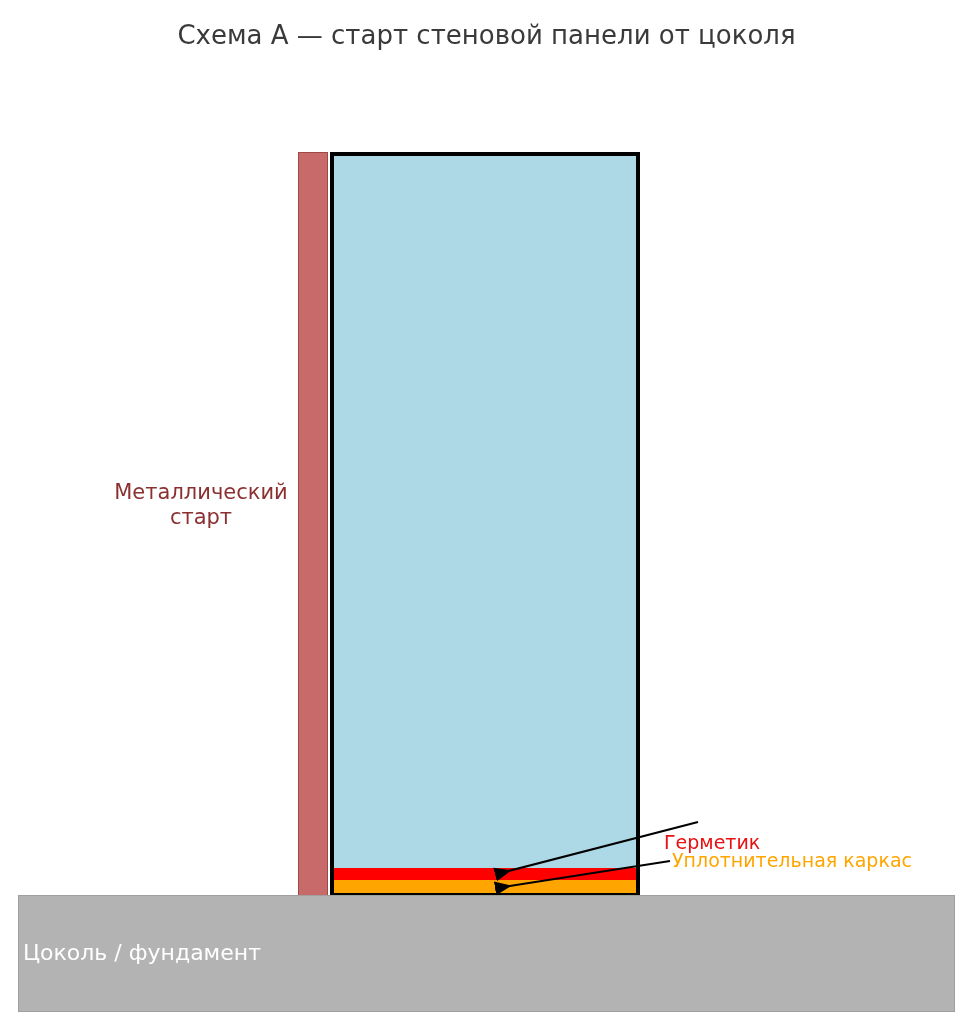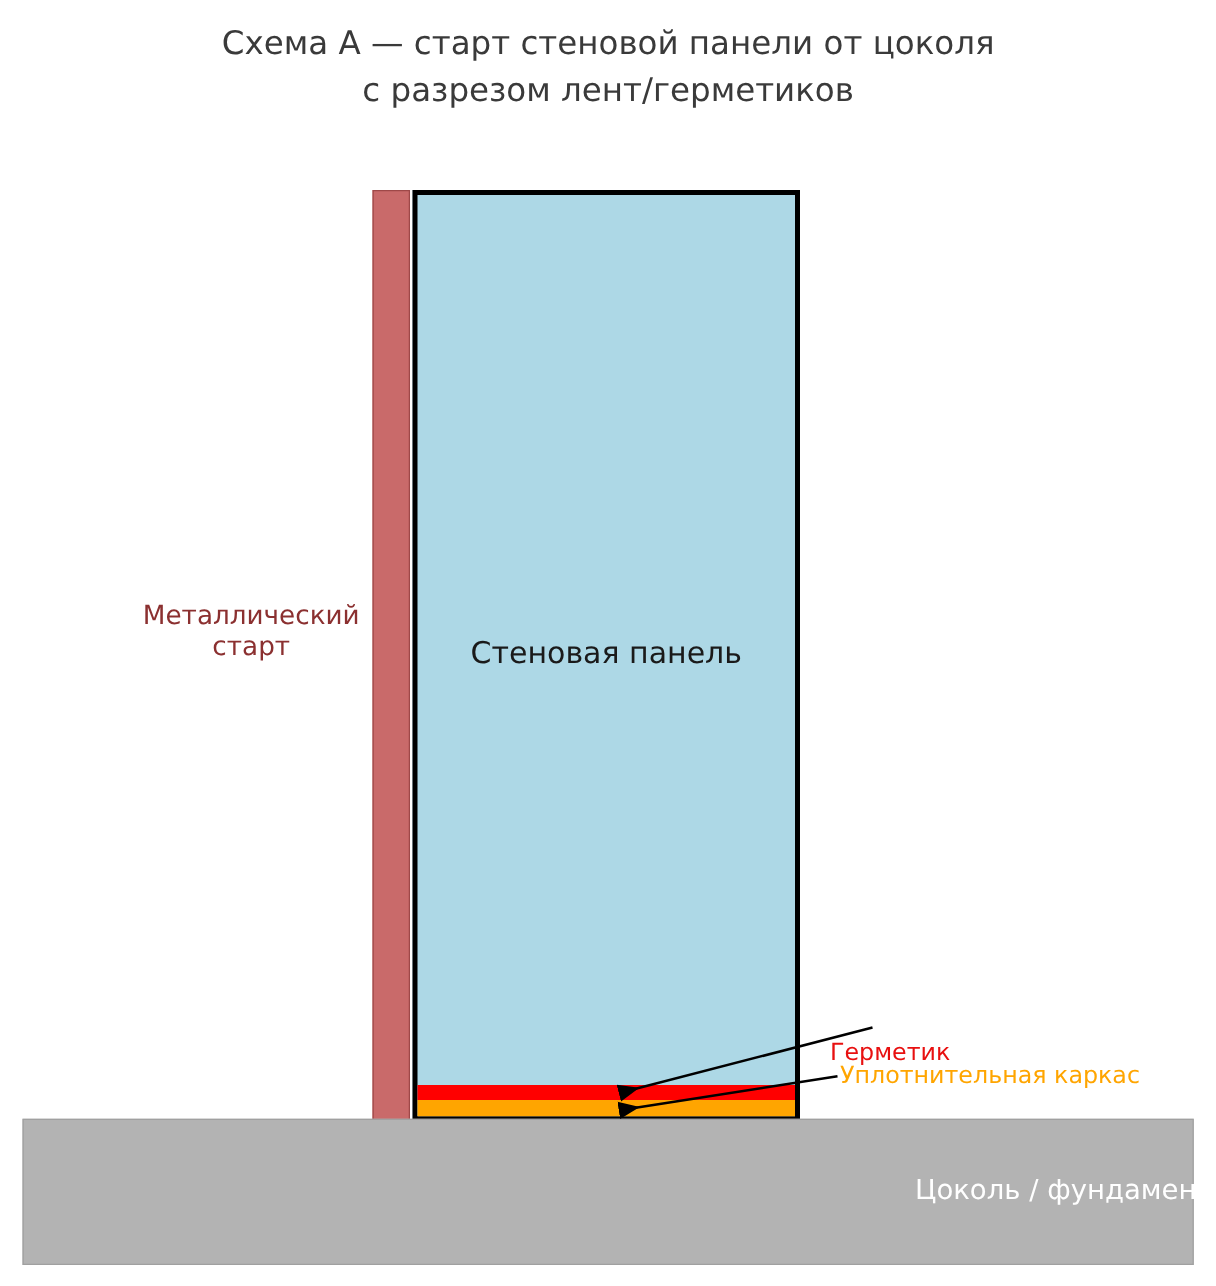--- a/index.html
+++ b/index.html
@@ -76,24 +76,24 @@
     left: 18px;
     top: 895px;
     width: 937px;
     height: 117px;
     background: #b3b3b3;
     border: 1px solid #a0a0a0;
     box-sizing: border-box;
   }
   .foundation-label {
     position: absolute;
-    left: 16px;
+    left: 4px;
     top: 44px;
     width: 100%;
-    text-align: right;
+    text-align: left;
     font-size: 22px;
     color: #ffffff;
   }
   .frame-label {
     position: absolute;
     left: 103px;
     top: 480px;
     width: 196px;
     text-align: center;
     font-size: 21px;
@@ -124,27 +124,25 @@
     pointer-events: none;
   }
 </style>
 </head>
 <body>
 
 <div class="canvas">
 
   <div class="title">
     <div>Схема А — старт стеновой панели от цоколя</div>
-    <div>с разрезом лент/герметиков</div>
   </div>
 
   <div class="frame-strip"></div>
 
   <div class="panel">
-    <div class="panel-label">Стеновая панель</div>
     <div class="sealant-strip"></div>
     <div class="tape-strip"></div>
   </div>
 
   <div class="foundation">
     <div class="foundation-label">Цоколь / фундамент</div>
   </div>
 
   <div class="frame-label">
     <div>Металлический</div>

